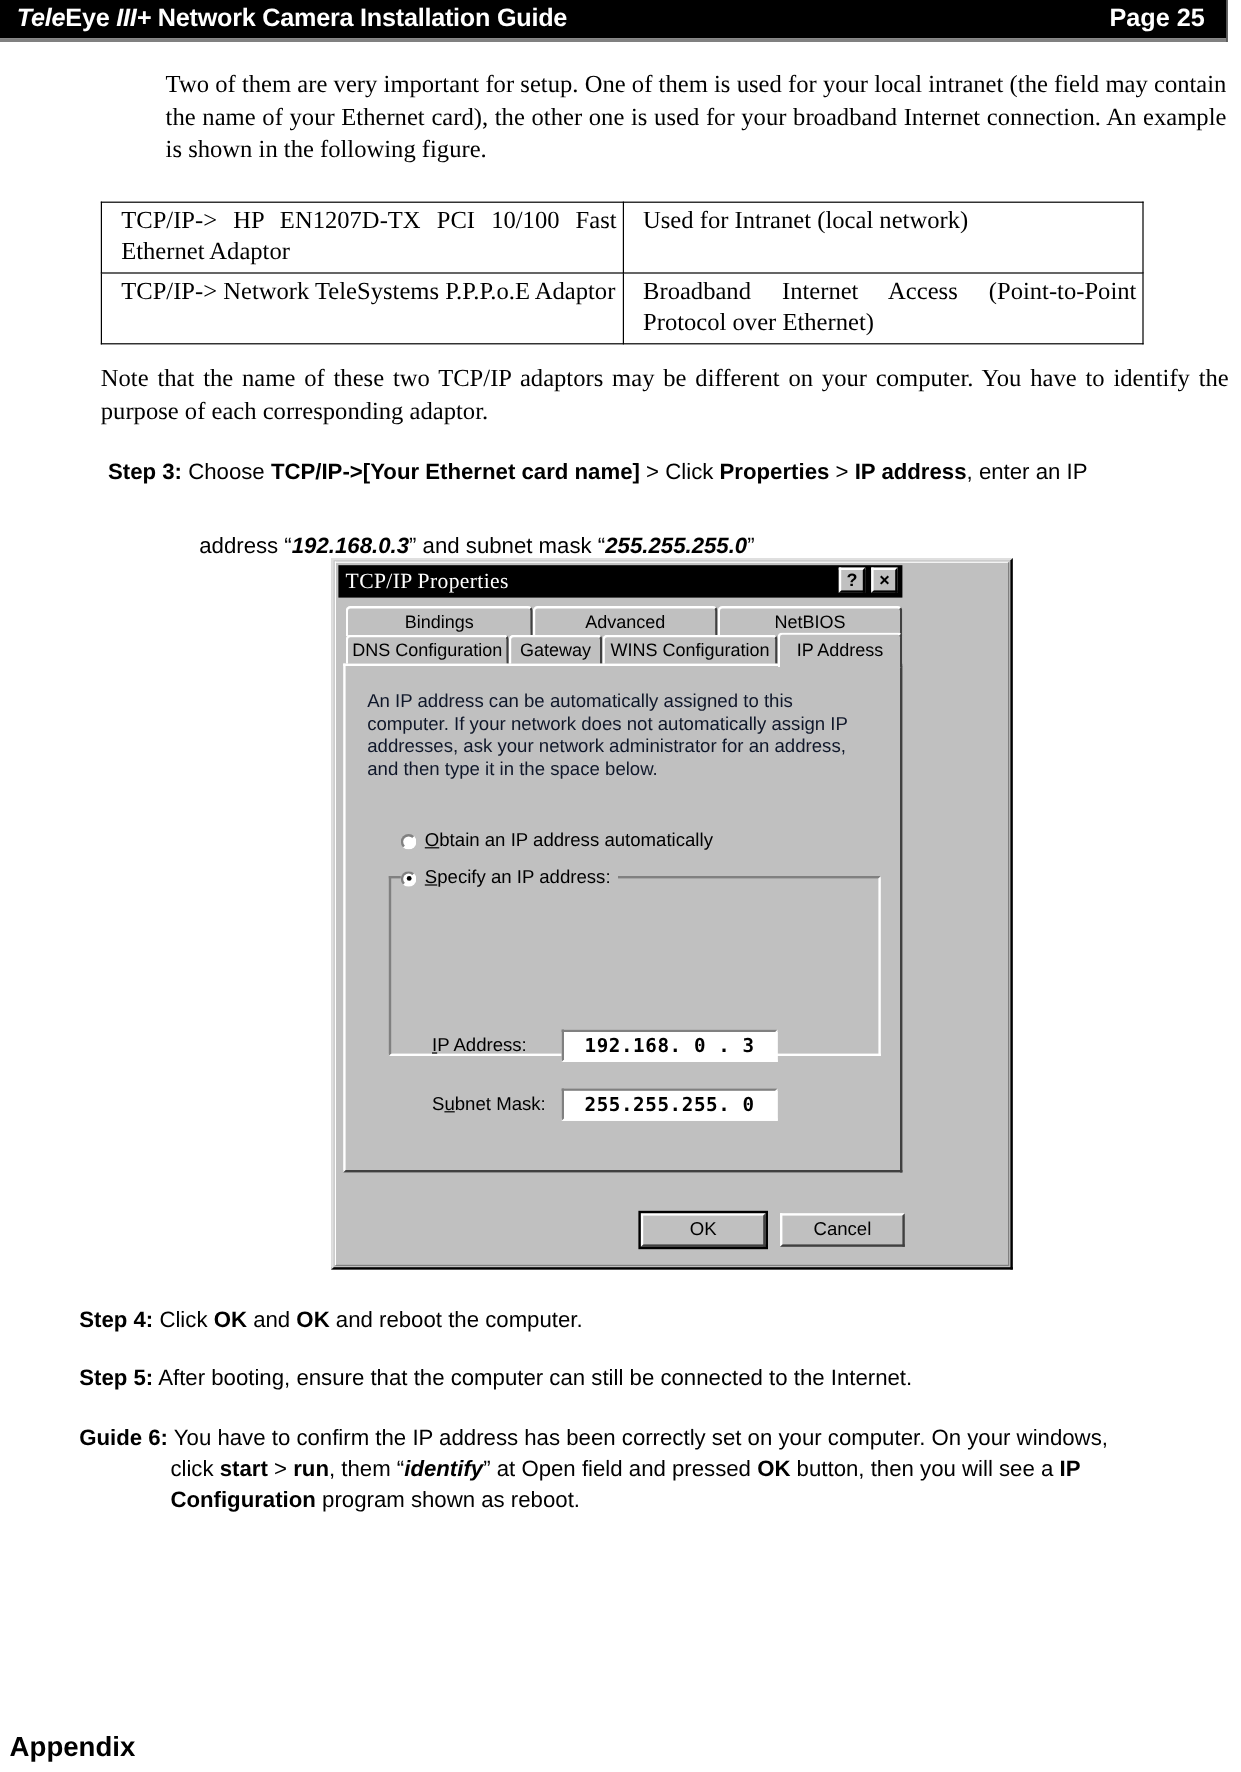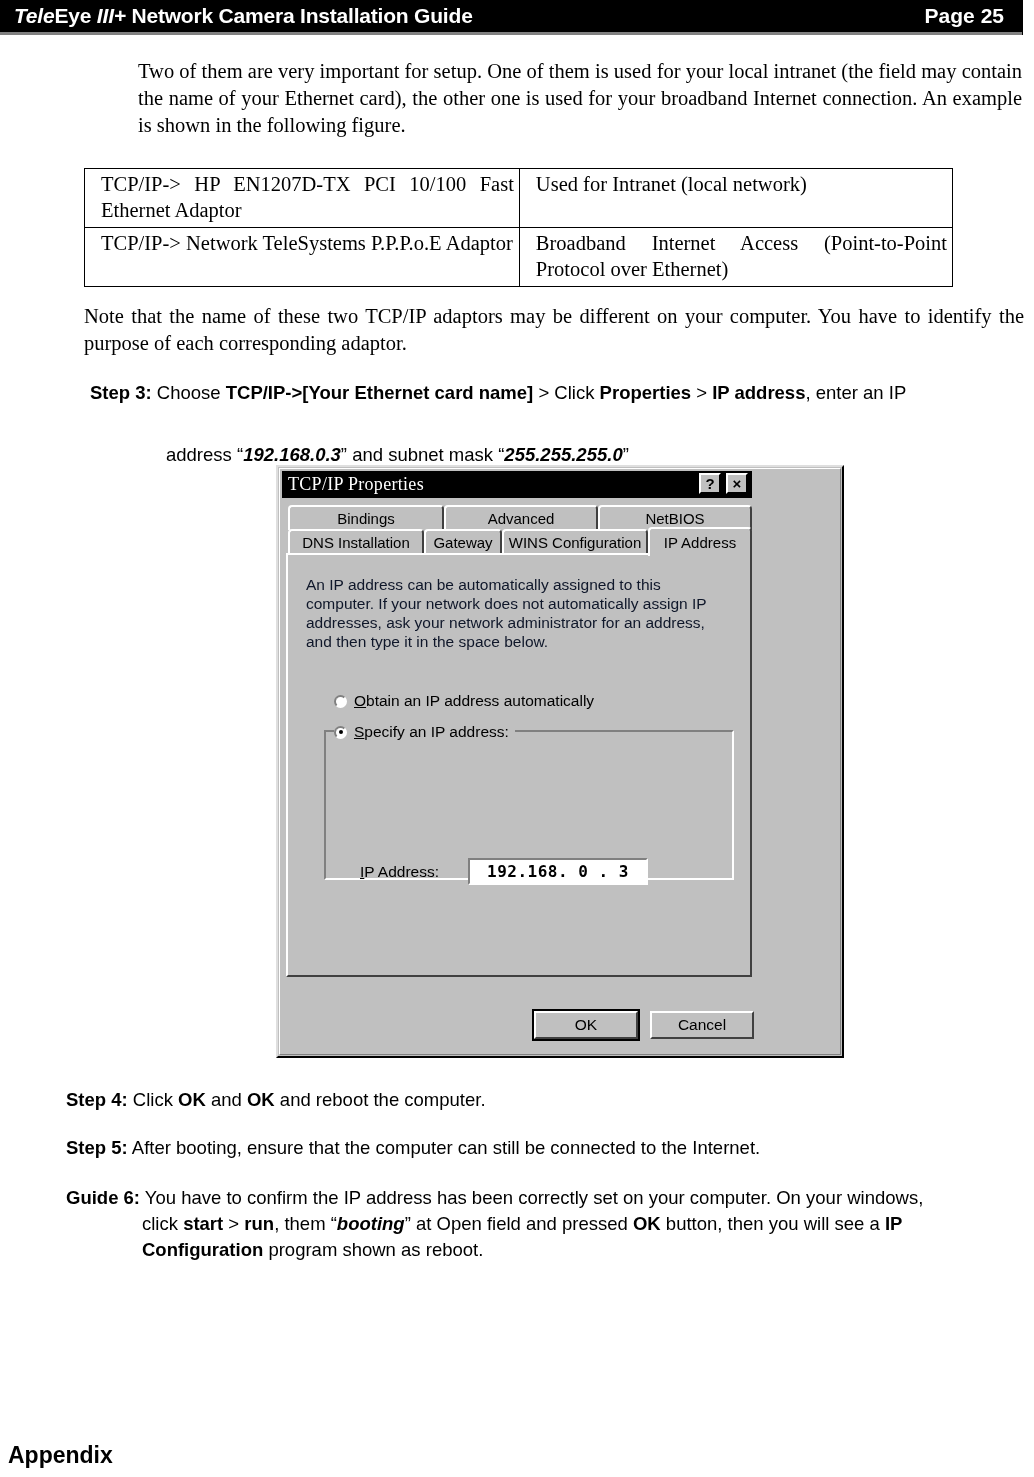--- a/index.html
+++ b/index.html
@@ -376,21 +376,21 @@
     <div class="title-btn" id="btn-close">×</div>
   </div>
 
   <div class="tab-row" id="tab-row-1">
     <div class="tab" style="left:0px; width:156px;">Bindings</div>
     <div class="tab" style="left:156px; width:154px;">Advanced</div>
     <div class="tab" style="left:310px; width:154px;">NetBIOS</div>
   </div>
 
   <div class="tab-row" id="tab-row-2">
-    <div class="tab" style="left:0px; width:136px;">DNS Installation</div>
+    <div class="tab" style="left:0px; width:136px;">DNS Configuration</div>
     <div class="tab" style="left:136px; width:78px;">Gateway</div>
     <div class="tab" style="left:214px; width:146px;">WINS Configuration</div>
     <div class="tab active" style="left:360px; width:104px; top:-2px; height:29px;">IP Address</div>
   </div>
 
   <div id="tab-panel">
     <div id="ip-description">An IP address can be automatically assigned to this computer. If your network does not automatically assign IP addresses, ask your network administrator for an address, and then type it in the space below.</div>
 
     <div class="radio-line" id="radio-obtain">
       <span class="radio-mark"></span>
@@ -404,32 +404,36 @@
       <span class="radio-mark checked"></span>
       <span class="u">S</span>
         <span>pecify an IP address:</span>
     </div>
 
     <div class="field-row" id="row-ip">
       <span class="field-label"><span class="u">I</span><span>P Address:</span></span>
       <span class="field-box">192.168. 0  . 3</span>
     </div>
 
+    <div class="field-row" id="row-subnet">
+      <span class="field-label"><span>S</span><span class="u">u</span><span>bnet Mask:</span></span>
+      <span class="field-box">255.255.255. 0</span>
+    </div>
   </div>
 
   <div class="dlg-btn" id="btn-ok">OK</div>
   <div class="dlg-btn" id="btn-cancel">Cancel</div>
 </div>
 
 <div class="step" id="step-4">
   <span class="lbl">Step 4:</span><span> Click </span><b>OK</b><span> and </span><b>OK</b><span> and reboot the computer.</span>
 </div>
 
 <div class="step" id="step-5">
   <span class="lbl">Step 5:</span><span> After booting, ensure that the computer can still be connected to the Internet.</span>
 </div>
 
 <div class="step" id="step-6">
   <span class="lbl">Guide 6:</span><span> You have to confirm the IP address has been correctly set on your computer. On your windows,</span>
-  <span class="cont"><span>click </span><b>start</b><span> &gt; </span><b>run</b><span>, them “</span><i><b>booting</b></i><span>” at Open field and pressed </span><b>OK</b><span> button, then you will see a </span><b>IP Configuration</b><span> program shown as reboot.</span></span>
+  <span class="cont"><span>click </span><b>start</b><span> &gt; </span><b>run</b><span>, them “</span><i><b>identify</b></i><span>” at Open field and pressed </span><b>OK</b><span> button, then you will see a </span><b>IP Configuration</b><span> program shown as reboot.</span></span>
 </div>
 
 <div id="appendix-heading">Appendix</div>
 
 </body></html>

